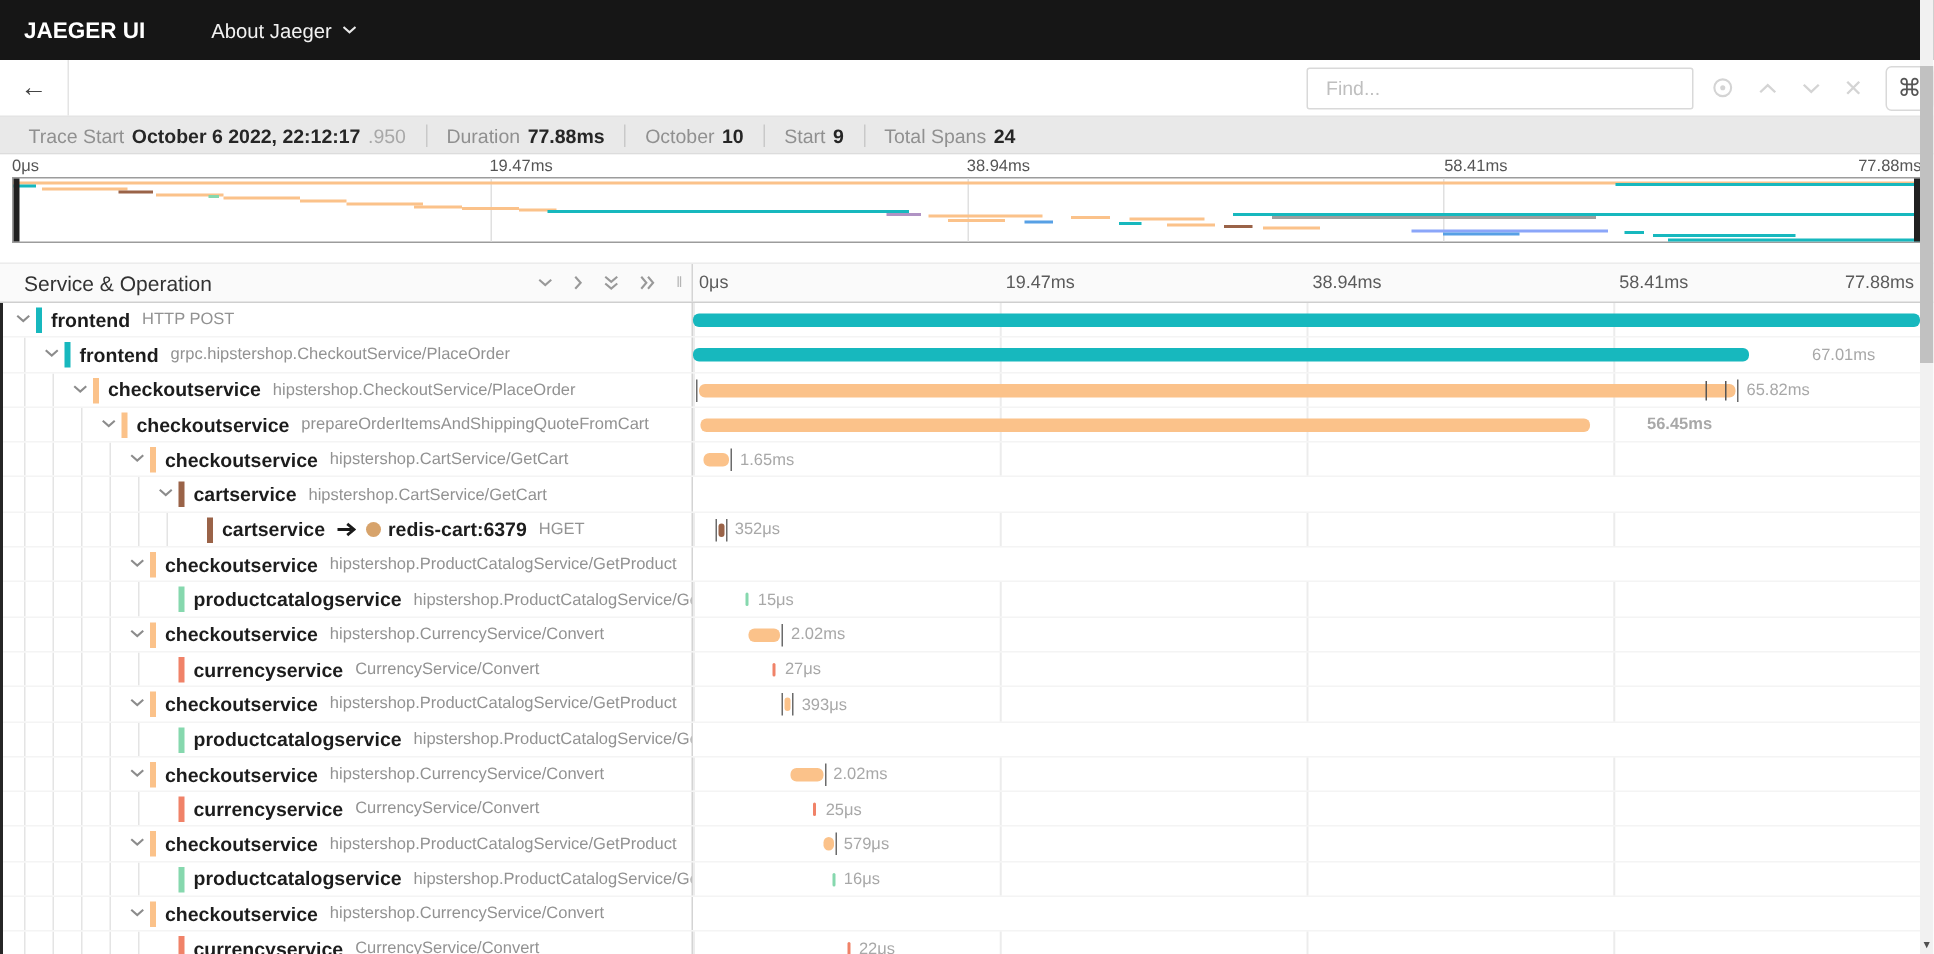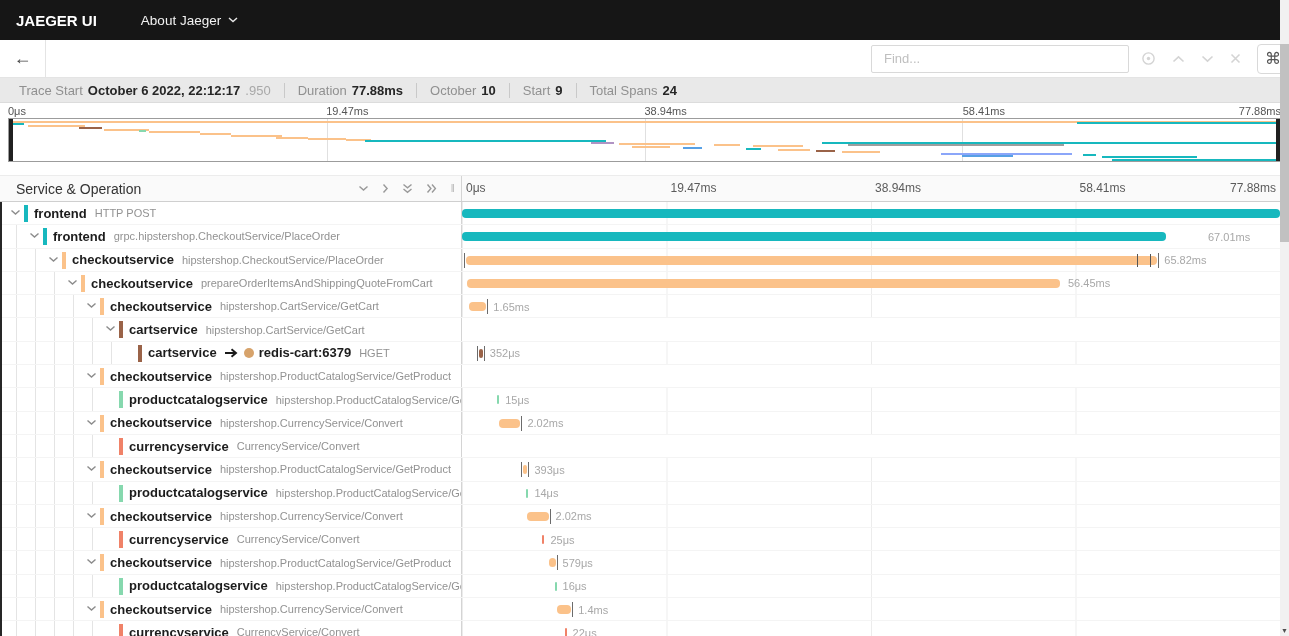--- a/index.html
+++ b/index.html
@@ -325,21 +325,21 @@
         </span>
         <div class="chip" style="left: 79px; background: rgb(251, 194, 138);"></div>
         <div class="names" style="left: 89px;">
           <span class="svc">checkoutservice</span>
           <span class="op">prepareOrderItemsAndShippingQuoteFromCart</span>
         </div>
       </div>
       <div class="row-right">
         <div class="grid-zone"></div>
         <div class="bar" style="left: 5.0416px; width: 592.913px; background: rgb(251, 194, 138);"></div>
-        <span class="dur" style="left: 606px;">56.45ms</span>
+        <span class="dur" style="left: 636px; font-weight: bold;">56.45ms</span>
       </div>
     </div>
     <div class="row">
       <div class="row-left">
         <div class="guide" style="left: 14px;"></div>
         <div class="guide" style="left: 33px;"></div>
         <div class="guide" style="left: 52px;"></div>
         <div class="guide" style="left: 71px;"></div>
         <span class="chev" style="left: 84px;">
           <svg width="11" height="7" viewBox="0 0 11 7">
@@ -474,20 +474,25 @@
         <div class="guide" style="left: 33px;"></div>
         <div class="guide" style="left: 52px;"></div>
         <div class="guide" style="left: 71px;"></div>
         <div class="guide" style="left: 90px;"></div>
         <div class="chip" style="left: 117px; background: rgb(240, 130, 104);"></div>
         <div class="names" style="left: 127px;">
           <span class="svc">currencyservice</span>
           <span class="op">CurrencyService/Convert</span>
         </div>
       </div>
+      <div class="row-right">
+        <div class="grid-zone"></div>
+        <div class="bar" style="left: 53.2519px; width: 2px; background: rgb(240, 130, 104);"></div>
+        <span class="dur" style="left: 61.2519px;">27μs</span>
+      </div>
     </div>
     <div class="row">
       <div class="row-left">
         <div class="guide" style="left: 14px;"></div>
         <div class="guide" style="left: 33px;"></div>
         <div class="guide" style="left: 52px;"></div>
         <div class="guide" style="left: 71px;"></div>
         <span class="chev" style="left: 84px;">
           <svg width="11" height="7" viewBox="0 0 11 7">
             <path d="M1.5 1.5l4 3.6 4-3.6" fill="none" stroke="#8c8c8c" stroke-width="1.4"></path>
@@ -513,25 +518,20 @@
         <div class="guide" style="left: 33px;"></div>
         <div class="guide" style="left: 52px;"></div>
         <div class="guide" style="left: 71px;"></div>
         <div class="guide" style="left: 90px;"></div>
         <div class="chip" style="left: 117px; background: rgb(134, 216, 174);"></div>
         <div class="names" style="left: 127px;">
           <span class="svc">productcatalogservice</span>
           <span class="op">hipstershop.ProductCatalogService/GetProduct</span>
         </div>
       </div>
-      <div class="row-right">
-        <div class="grid-zone"></div>
-        <div class="bar" style="left: 64.3855px; width: 2px; background: rgb(134, 216, 174);"></div>
-        <span class="dur" style="left: 72.3855px;">14μs</span>
-      </div>
     </div>
     <div class="row">
       <div class="row-left">
         <div class="guide" style="left: 14px;"></div>
         <div class="guide" style="left: 33px;"></div>
         <div class="guide" style="left: 52px;"></div>
         <div class="guide" style="left: 71px;"></div>
         <span class="chev" style="left: 84px;">
           <svg width="11" height="7" viewBox="0 0 11 7">
             <path d="M1.5 1.5l4 3.6 4-3.6" fill="none" stroke="#8c8c8c" stroke-width="1.4"></path>
@@ -622,26 +622,20 @@
           <svg width="11" height="7" viewBox="0 0 11 7">
             <path d="M1.5 1.5l4 3.6 4-3.6" fill="none" stroke="#8c8c8c" stroke-width="1.4"></path>
           </svg>
         </span>
         <div class="chip" style="left: 98px; background: rgb(251, 194, 138);"></div>
         <div class="names" style="left: 108px;">
           <span class="svc">checkoutservice</span>
           <span class="op">hipstershop.CurrencyService/Convert</span>
         </div>
       </div>
-      <div class="row-right">
-        <div class="grid-zone"></div>
-        <div class="bar" style="left: 94.53px; width: 14.7047px; background: rgb(251, 194, 138);"></div>
-        <div class="btick" style="left: 110.235px;"></div>
-        <span class="dur" style="left: 116.235px;">1.4ms</span>
-      </div>
     </div>
     <div class="row">
       <div class="row-left">
         <div class="guide" style="left: 14px;"></div>
         <div class="guide" style="left: 33px;"></div>
         <div class="guide" style="left: 52px;"></div>
         <div class="guide" style="left: 71px;"></div>
         <div class="guide" style="left: 90px;"></div>
         <div class="chip" style="left: 117px; background: rgb(240, 130, 104);"></div>
         <div class="names" style="left: 127px;">

